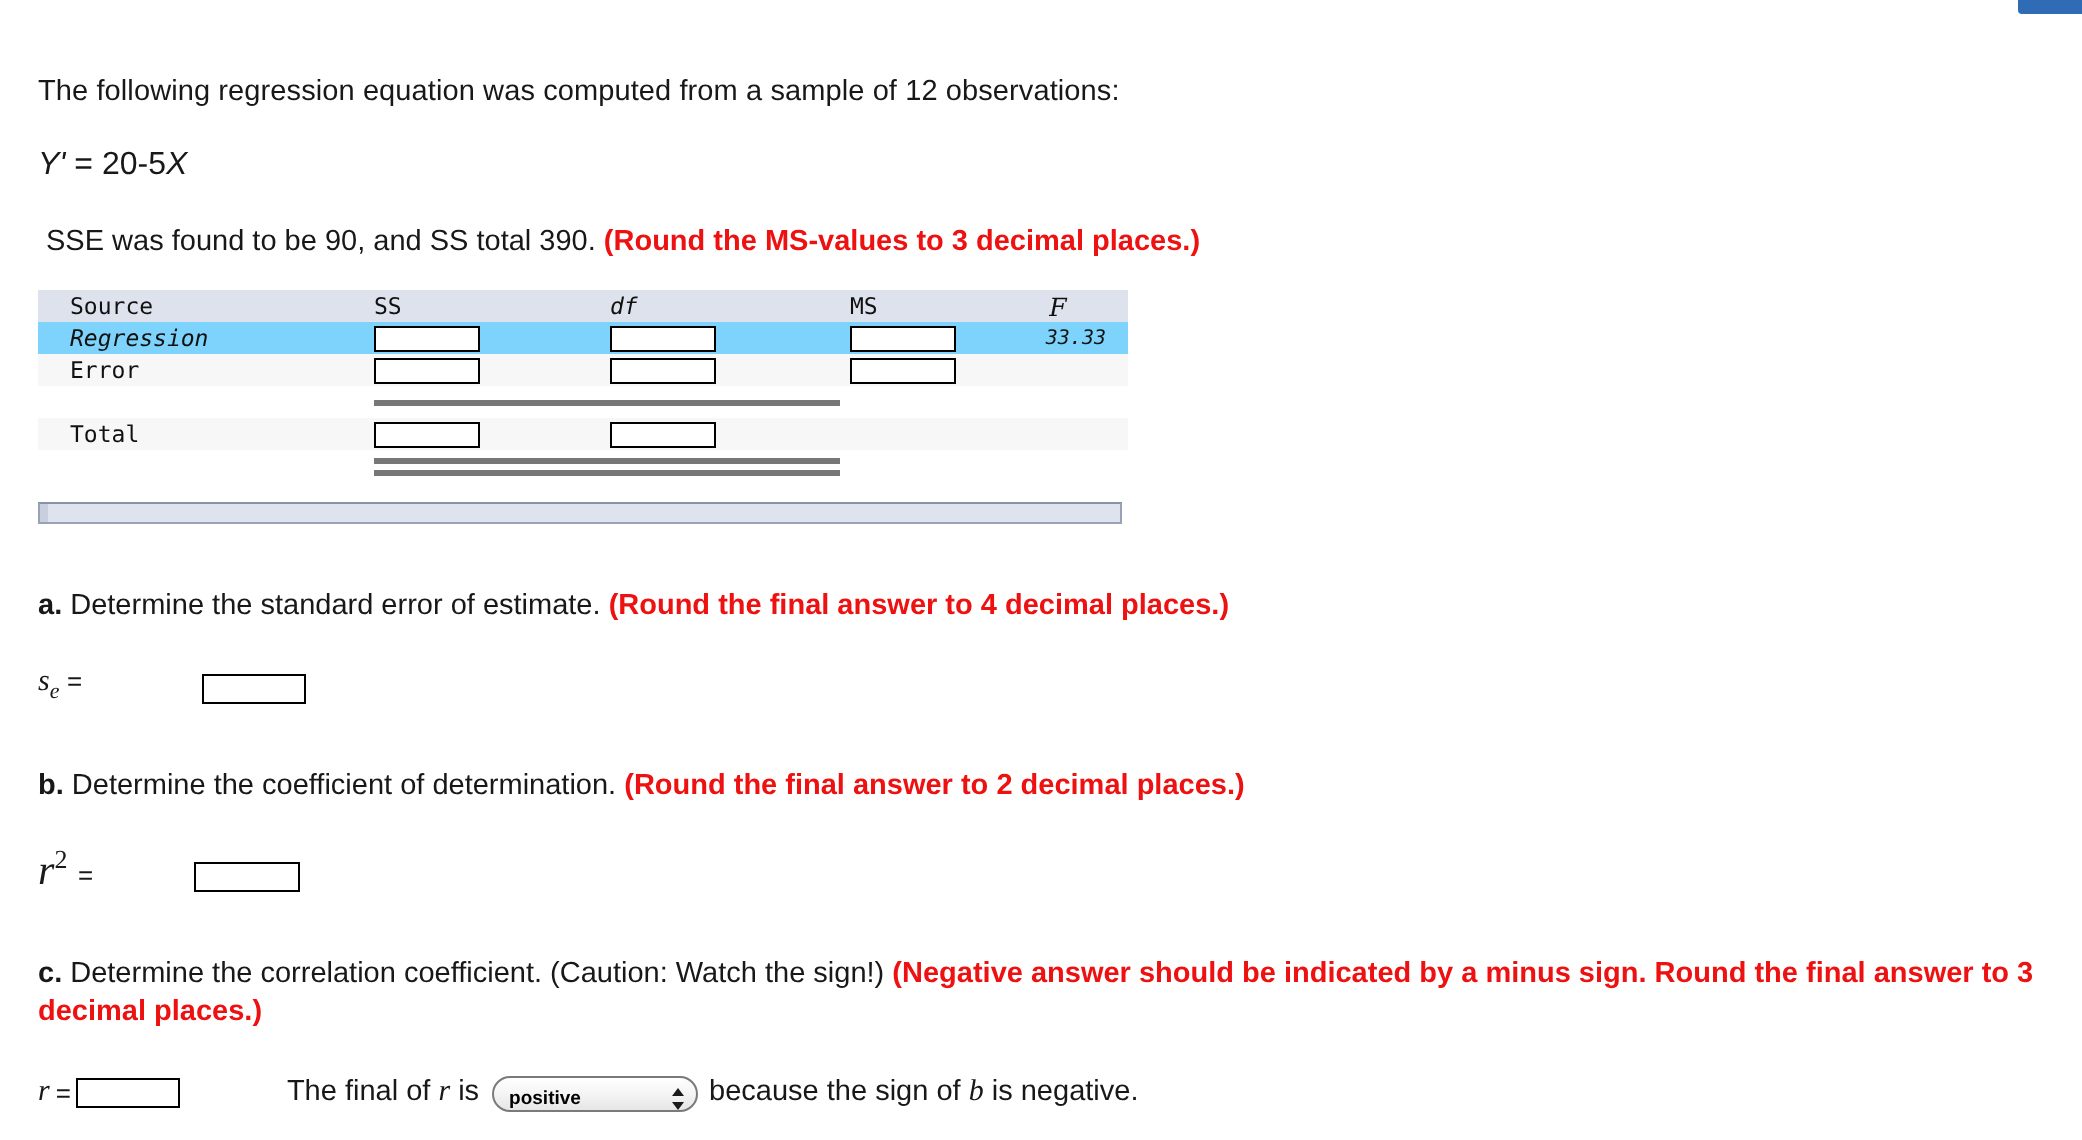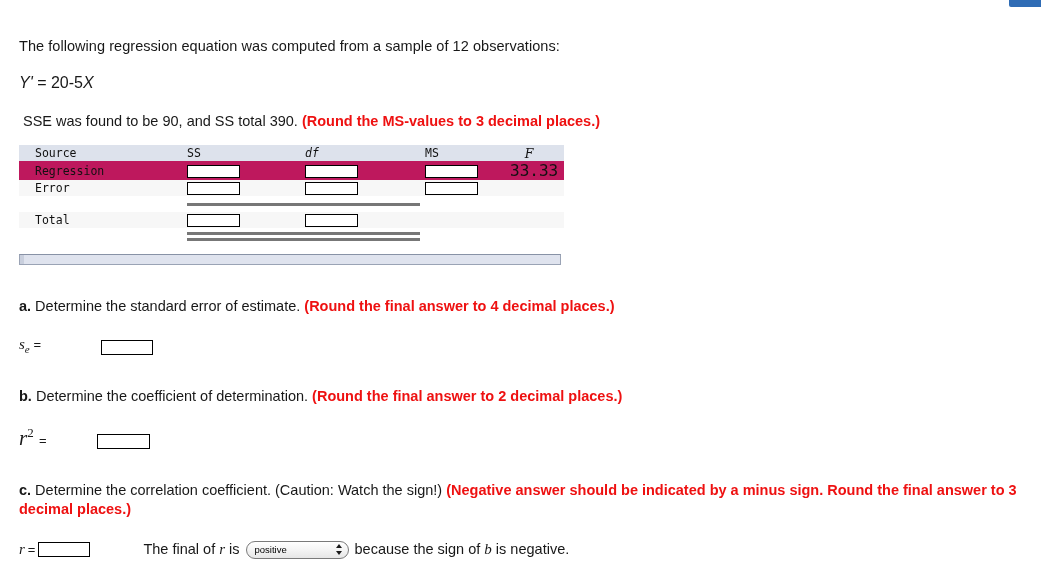--- a/index.html
+++ b/index.html
@@ -82,39 +82,39 @@
     height: 16px;
     vertical-align: middle;
   }
   .col-source { width: 168px; }
   .col-ss     { width: 118px; }
   .col-df     { width: 120px; }
   .col-ms     { width: 85px;  }
   .col-f      { width: 54px;  }
 
   tr.hdr { background: #dde2ec; }
-  tr.r-white { background: #be185d; }
+  tr.r-white { background: #7dd3fc; font-style: italic; }
   tr.r-grey  { background: #f7f7f7; }
   tr.r-rule  { background: #ffffff; height: 11px; }
   tr.spacer-grey { background: #f7f7f7; }
 
   .cell-pad { padding-left: 16px !important; }
   .hdr .cell-pad { padding-left: 16px !important; }
   .hdr-ital { font-style: italic; }
   .hdr-f {
     font-family: "DejaVu Serif", "Liberation Serif", serif;
     font-style: italic;
     font-size: 12.5px;
     text-align: center !important;
     padding-right: 16px !important;
   }
   .f-val {
     text-align: right !important;
     padding-right: 11px !important;
-    font-size: 16px;
+    font-size: 10px;
   }
 
   .tbox {
     display: inline-block;
     width: 53px;
     height: 13px;
     border: 1px solid #000;
     background: #fff;
     vertical-align: middle;
     box-sizing: border-box;
@@ -221,33 +221,34 @@
     font-family: "Liberation Serif", serif;
     font-style: italic;
     font-size: 15px;
     margin-right: 3px;
   }
   .c-answer-row .sep { display: inline-block; width: 53px; }
   .sign-text .it { font-style: italic; font-family: "Liberation Serif", serif; font-size: 15px; }
 
   .sel-box {
     display: inline-flex;
-    align-items: center;
+    align-items: flex-end;
     justify-content: space-between;
     width: 103px;
     height: 18px;
     margin: 0 6px;
     border: 1px solid #7a7a7a;
     border-radius: 9px;
     background: linear-gradient(to bottom, #ffffff 0%, #f4f4f4 50%, #e6e6e6 100%);
     box-sizing: border-box;
     font-size: 9.5px;
     padding: 0 4px 0 8px;
     color: #000;
     position: relative;
+    font-weight: bold;
   }
   .sel-box .sel-val {
     font-family: "Liberation Sans", sans-serif;
     font-size: 9.5px;
   }
   .stepper {
     display: inline-flex;
     flex-direction: column;
     align-items: center;
     justify-content: center;

